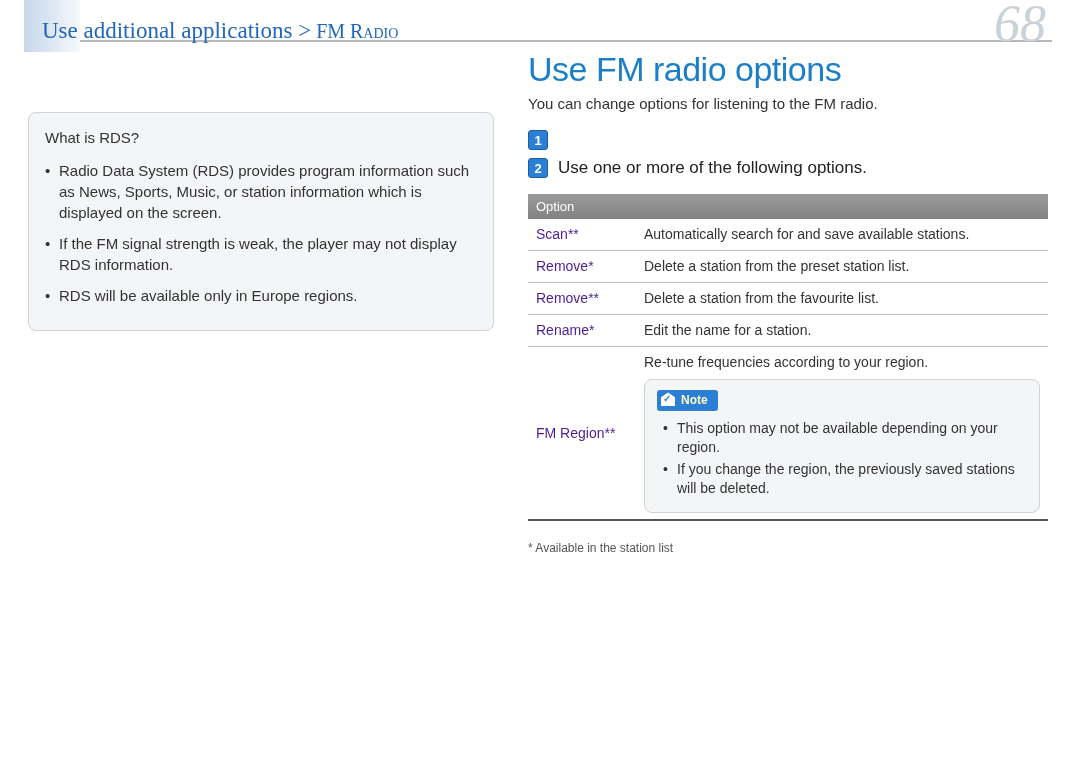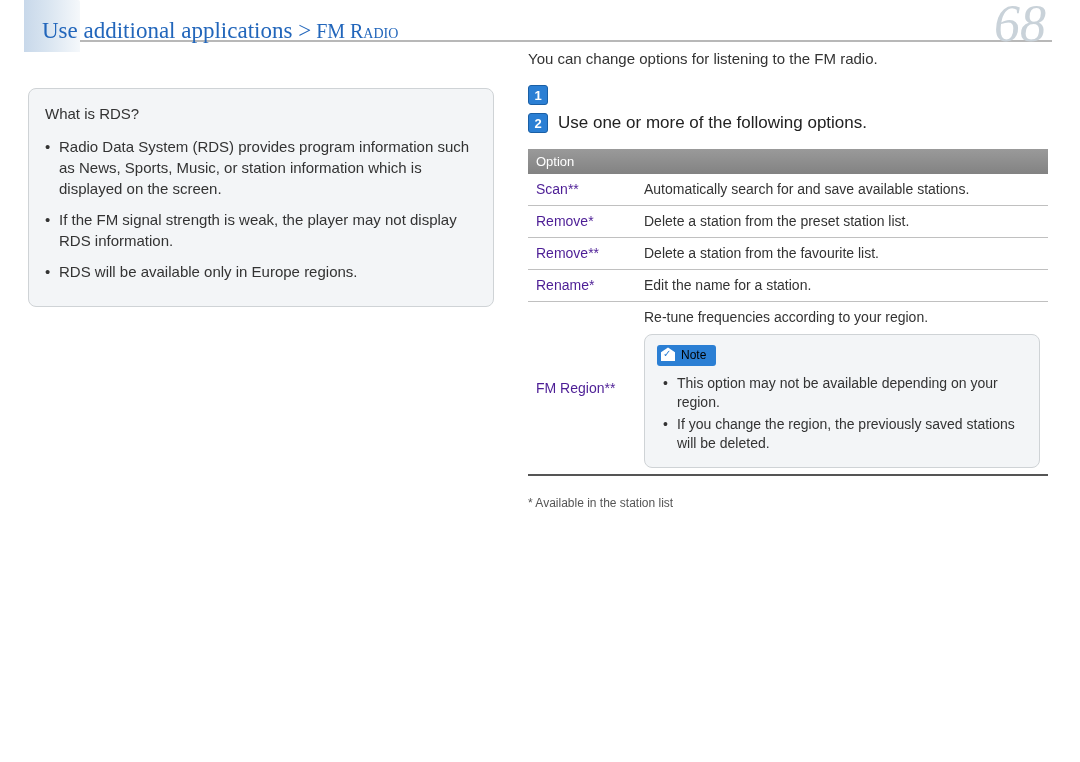--- a/index.html
+++ b/index.html
@@ -54,21 +54,21 @@
       font-size: 52px;
       font-style: italic;
       font-weight: 300;
     }
     .columns {
       display: flex;
       padding: 0 28px;
     }
     .col-left {
       width: 480px;
-      padding-top: 46px;
+      padding-top: 70px;
       padding-right: 14px;
     }
     .col-right {
       width: 540px;
       padding-top: 8px;
       padding-left: 20px;
     }
     .rds-box {
       background: #f3f5f7;
       border: 1px solid #cfd3d6;
@@ -198,23 +198,23 @@
       background: #f3f5f7;
       border: 1px solid #cfd3d6;
       border-radius: 8px;
       padding: 10px 12px 10px 12px;
       margin-top: 8px;
     }
     .note-badge {
       display: inline-flex;
       align-items: center;
       background: #2b7fd4;
-      color: #000000;
+      color: #fef9c3;
       font-size: 12px;
-      font-weight: normal;
+      font-weight: bold;
       padding: 2px 10px 2px 24px;
       border-radius: 3px;
       position: relative;
       margin-bottom: 8px;
     }
     .note-badge::before {
       content: "";
       position: absolute;
       left: 4px;
       top: 2px;
@@ -271,20 +271,21 @@
       <h3>What is RDS?</h3>
       <ul>
         <li>Radio Data System (RDS) provides program information such as News, Sports, Music, or station information which is displayed on the screen.</li>
         <li>If the FM signal strength is weak, the player may not display RDS information.</li>
         <li>RDS will be available only in Europe regions.</li>
       </ul>
     </div>
   </div>
 
   <div class="col-right">
+    <h1 class="section-title">Use FM radio options</h1>
     <p class="section-sub">You can change options for listening to the FM radio.</p>
 
     <ul class="steps">
       <li>
         <span class="step-num">1</span>
       </li>
       <li>
         <span class="step-num">2</span>
         <span>Use one or more of the following options.</span>
       </li>

